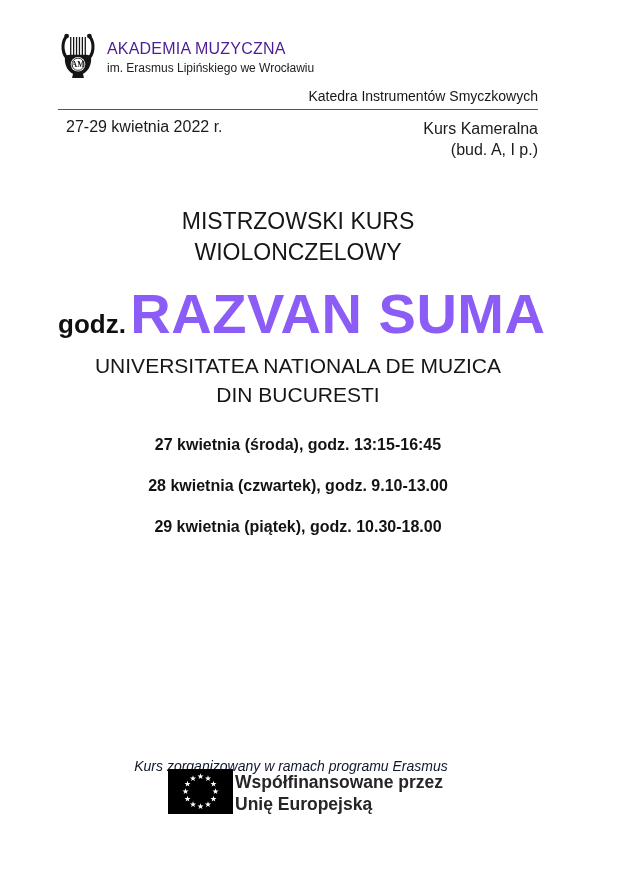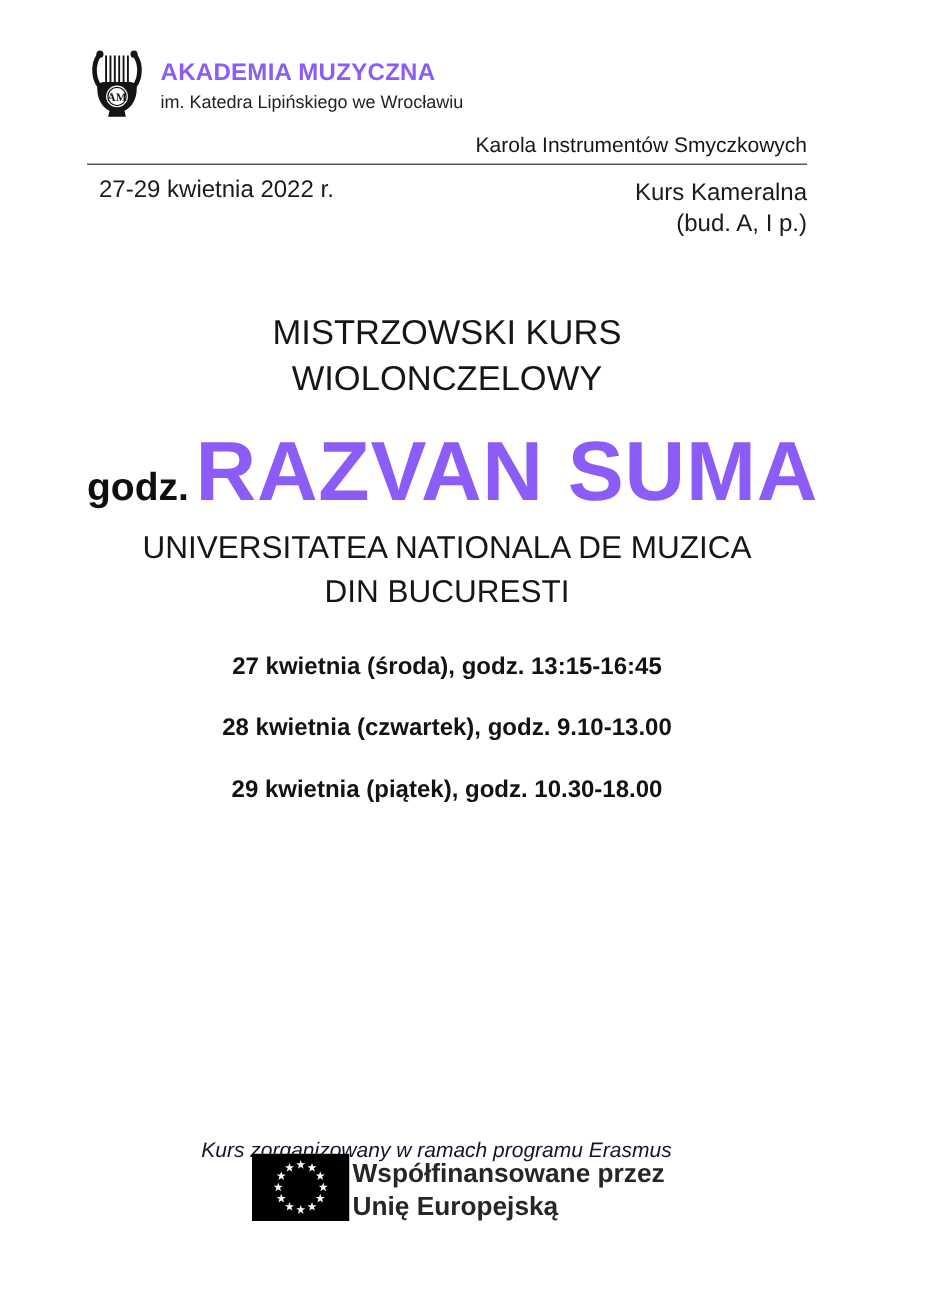--- a/index.html
+++ b/index.html
@@ -10,21 +10,21 @@
     color:#1b1b1b;
     position:relative;
     overflow:hidden;
   }
   .page { position:relative; width:620px; height:877px; background:#ffffff; }
   .content { position:absolute; left:58px; top:0; width:480px; }
 
   
   .logo-row { margin-top:30px; display:flex; align-items:center; gap:9px; }
   .lyre { flex:0 0 auto; }
-  .org-name { font-size:16px; letter-spacing:0.2px; color:#8b5cf6;font-weight:bold; }
+  .org-name { font-size:16px; letter-spacing:0.2px; color:#4c1d95; }
   .org-subtitle { font-size:12px; margin-top:3px; color:#222; }
   .department { text-align:right; font-size:14px; margin-top:4px; color:#171717; }
   .rule { border:none; border-top:1.5px solid #555; margin-top:5px; }
   .meta-row { display:flex; justify-content:space-between; margin-top:8px; font-size:16px; }
   .date-range { padding-left:8px; }
   .venue { text-align:right; line-height:21px; }
 
   
   .course-title { text-align:center; font-size:23px; line-height:31px; margin-top:46px; color:#161616; }
   .prof-line { text-align:center; margin-top:13px; white-space:nowrap; }
@@ -58,25 +58,25 @@
         </g>
         <circle cx="9.5" cy="5" r="2.6" fill="#141414"></circle>
         <circle cx="34.5" cy="5" r="2.6" fill="#141414"></circle>
         <path d="M7.5 30 C 7.5 27 10 25.5 13 25.5 L 31 25.5 C 34 25.5 36.5 27 36.5 30 C 36.5 39 32 44.5 27.5 46.5 L 28.5 51 L 15.5 51 L 16.5 46.5 C 12 44.5 7.5 39 7.5 30 Z" fill="#141414"></path>
         <circle cx="22" cy="36" r="8" fill="#ffffff"></circle>
         <circle cx="22" cy="36" r="6.7" fill="none" stroke="#141414" stroke-width="0.9"></circle>
         <text x="22" y="39.4" font-size="8.5" font-weight="bold" text-anchor="middle" font-family="'Liberation Serif', serif" fill="#141414">AM</text>
       </svg>
       <div>
         <div class="org-name">AKADEMIA MUZYCZNA</div>
-        <div class="org-subtitle">im. Katedra Lipińskiego we Wrocławiu</div>
+        <div class="org-subtitle">im. Erasmus Lipińskiego we Wrocławiu</div>
       </div>
     </div>
 
-    <div class="department">Karola Instrumentów Smyczkowych</div>
+    <div class="department">Katedra Instrumentów Smyczkowych</div>
 
     <hr class="rule">
 
     <div class="meta-row">
       <div class="date-range">27-29 kwietnia 2022 r.</div>
       <div class="venue">
         <div>Kurs Kameralna</div>
         <div>(bud. A, I p.)</div>
       </div>
     </div>

